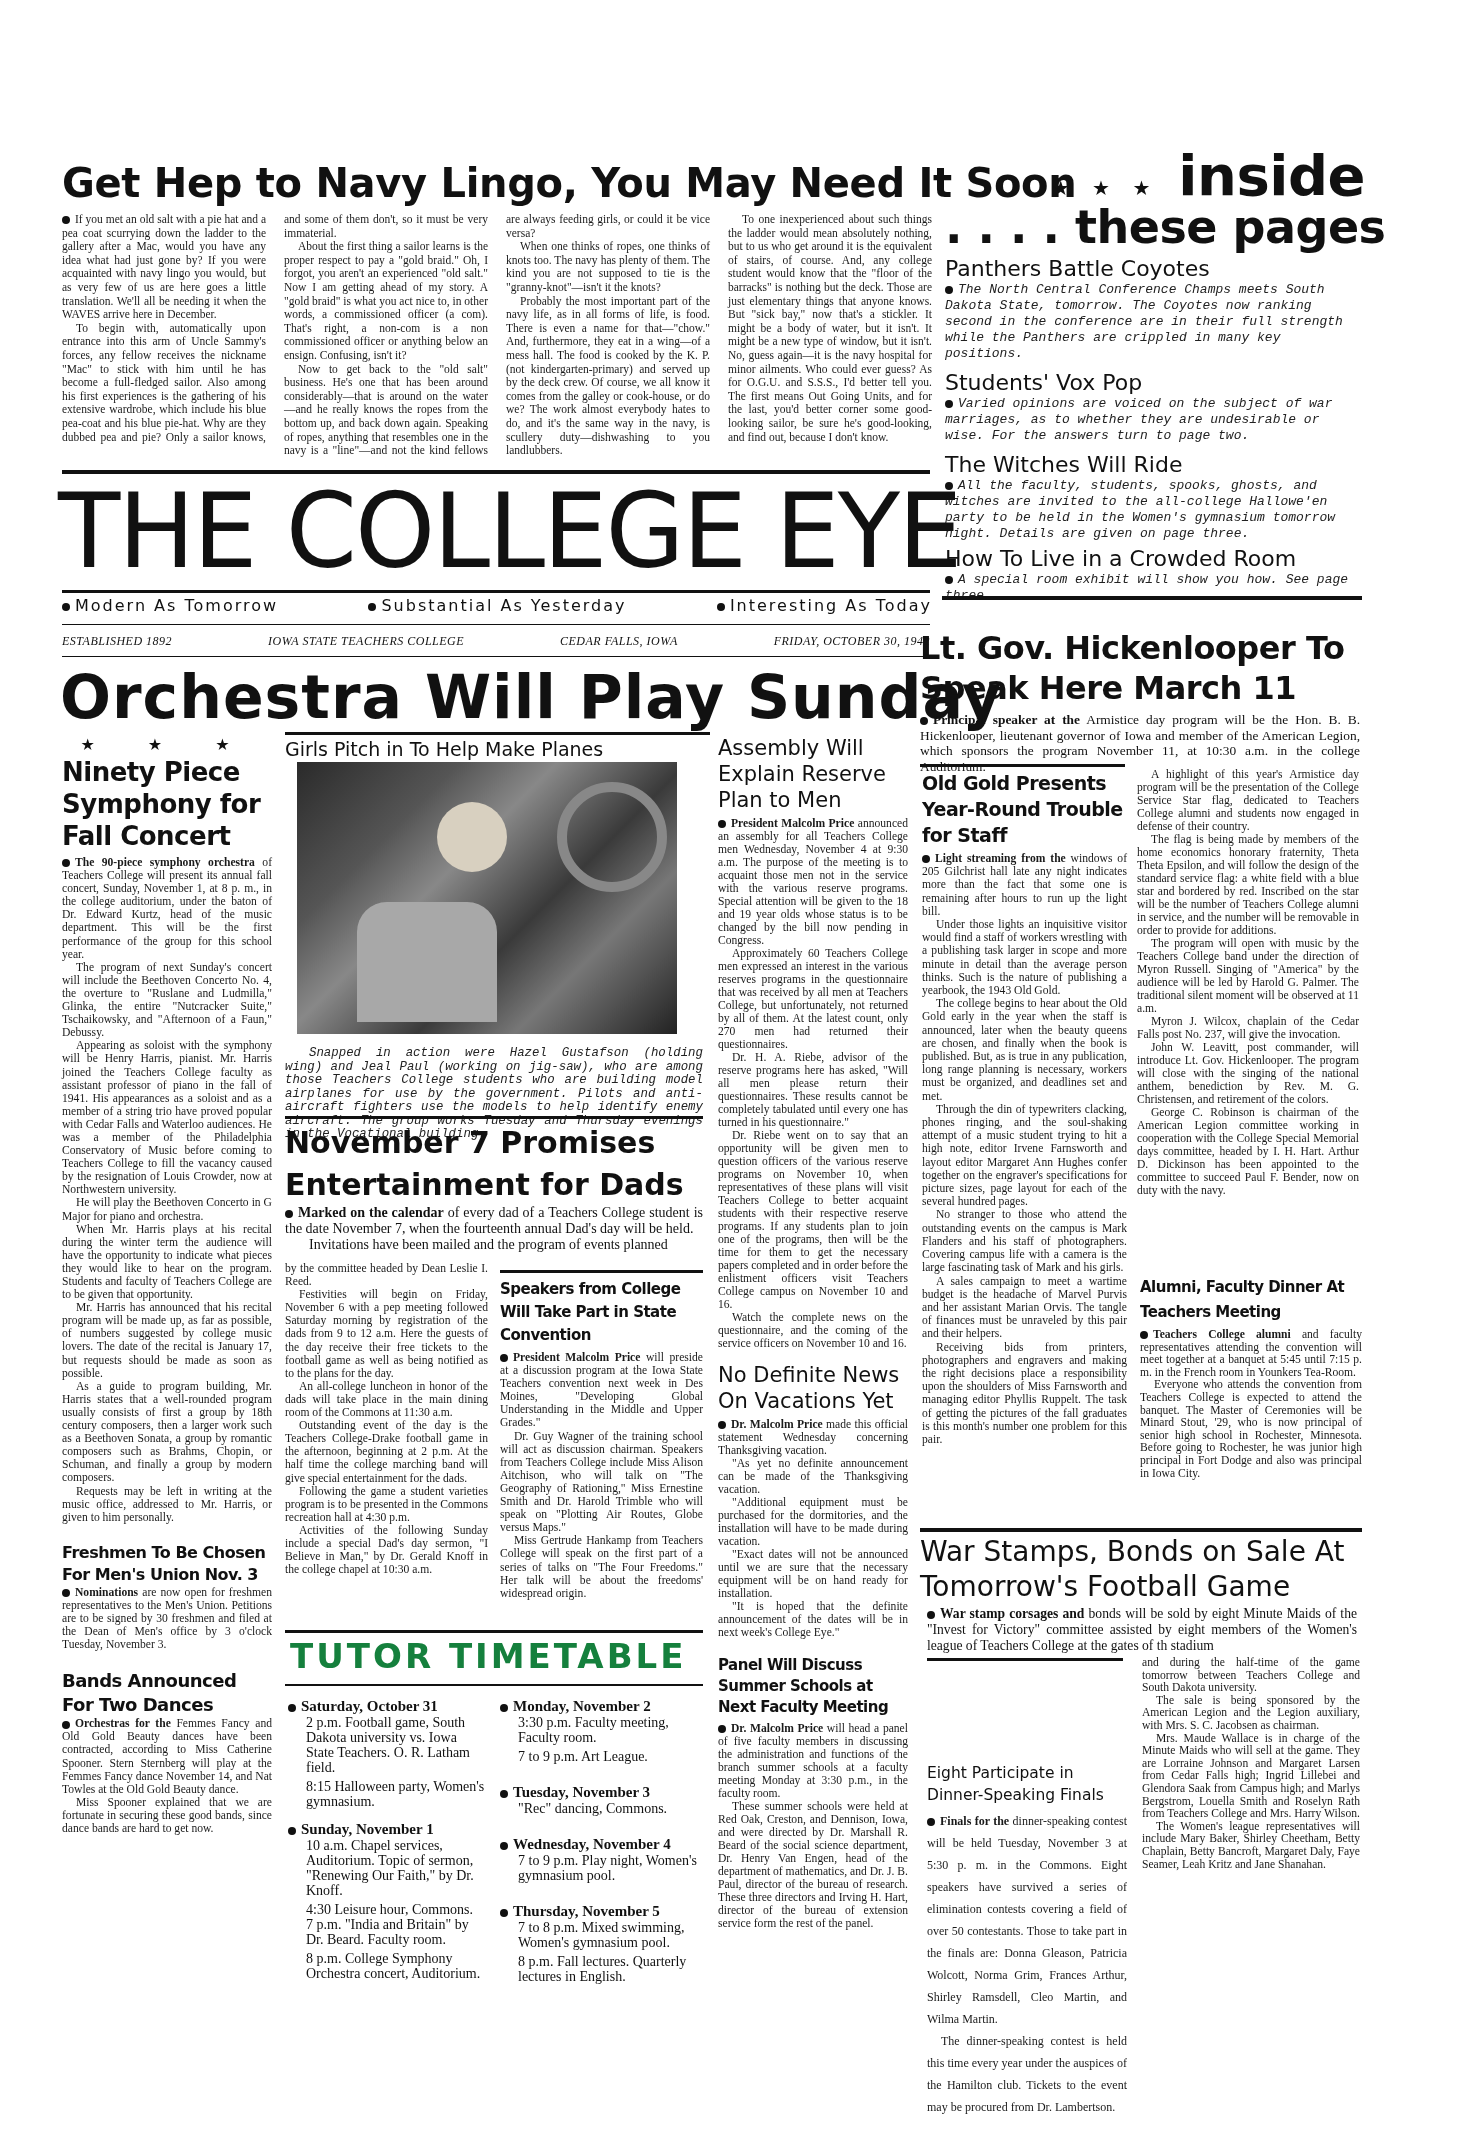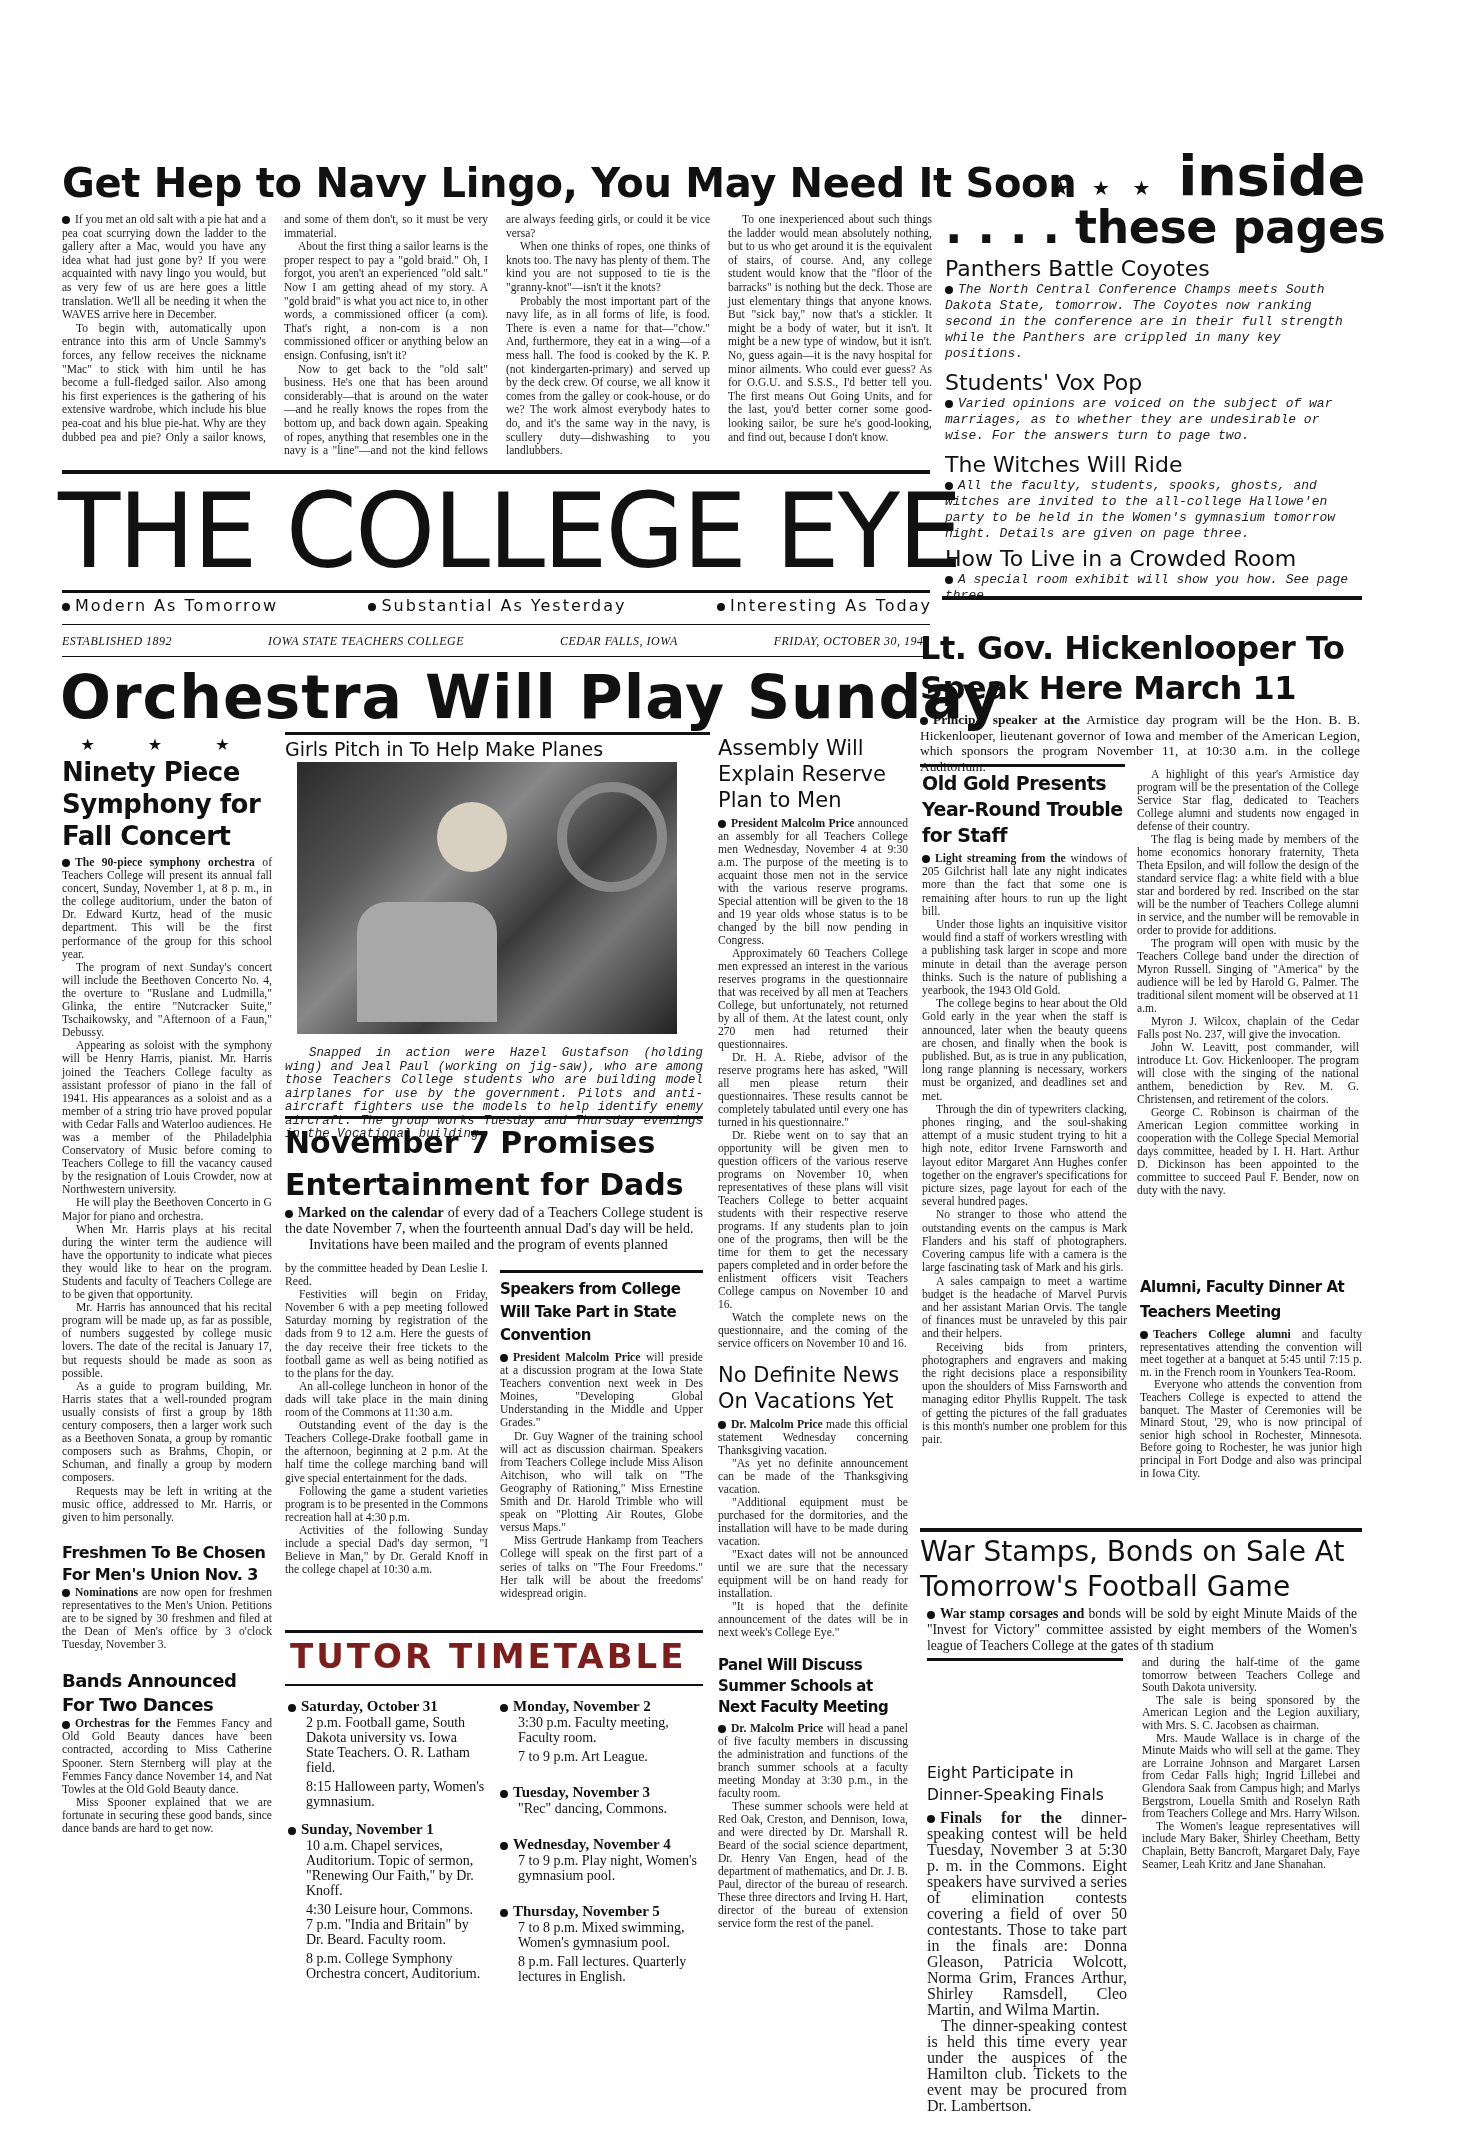--- a/index.html
+++ b/index.html
@@ -124,21 +124,21 @@
 <div class="abs" style="left:500px;top:1278px;width:203px">
   <div class="hd" style="font-size:15px;line-height:23px">Speakers from College Will Take Part in State Convention</div>
   <div class="body" style="font-size:11.6px;line-height:13.1px;margin-top:4px">
     <p class="first"><span class="dot"></span><b>President Malcolm Price</b> <span>will preside at a discussion program at the Iowa State Teachers convention next week in Des Moines, "Developing Global Understanding in the Middle and Upper Grades."</span></p>
     <p>Dr. Guy Wagner of the training school will act as discussion chairman. Speakers from Teachers College include Miss Alison Aitchison, who will talk on "The Geography of Rationing," Miss Ernestine Smith and Dr. Harold Trimble who will speak on "Plotting Air Routes, Globe versus Maps."</p>
     <p>Miss Gertrude Hankamp from Teachers College will speak on the first part of a series of talks on "The Four Freedoms." Her talk will be about the freedoms' widespread origin.</p>
   </div>
 </div>
 
 <div class="rule" style="left:285px;top:1630px;width:418px;height:3px"></div>
-<div class="abs hd" style="left:290px;top:1636px;font-size:34px;letter-spacing:3px;white-space:nowrap;color:#7f1d1d">TUTOR TIMETABLE</div>
+<div class="abs hd" style="left:290px;top:1636px;font-size:34px;letter-spacing:3px;white-space:nowrap;color:#15803d">TUTOR TIMETABLE</div>
 <div class="rule" style="left:285px;top:1684px;width:418px;height:2px"></div>
 <div class="abs" style="left:288px;top:1698px;width:200px">
   <div class="tt-item">
     <div class="tt-day"><span class="dot"></span><span>Saturday, October 31</span></div>
     <div class="tt-line">2 p.m. Football game, South Dakota university vs. Iowa State Teachers. O. R. Latham field.</div>
     <div class="tt-line" style="margin-top:4px">8:15 Halloween party, Women's gymnasium.</div>
   </div>
   <div class="tt-item">
     <div class="tt-day"><span class="dot"></span><span>Sunday, November 1</span></div>
     <div class="tt-line">10 a.m. Chapel services, Auditorium. Topic of sermon, "Renewing Our Faith," by Dr. Knoff.</div>
@@ -235,17 +235,17 @@
 <div class="abs body" style="left:1142px;top:1657px;width:218px;font-size:11.6px;line-height:12.6px">
   <p class="first">and during the half-time of the game tomorrow between Teachers College and South Dakota university.</p>
   <p>The sale is being sponsored by the American Legion and the Legion auxiliary, with Mrs. S. C. Jacobsen as chairman.</p>
   <p>Mrs. Maude Wallace is in charge of the Minute Maids who will sell at the game. They are Lorraine Johnson and Margaret Larsen from Cedar Falls high; Ingrid Lillebei and Glendora Saak from Campus high; and Marlys Bergstrom, Louella Smith and Roselyn Rath from Teachers College and Mrs. Harry Wilson.</p>
   <p>The Women's league representatives will include Mary Baker, Shirley Cheetham, Betty Chaplain, Betty Bancroft, Margaret Daly, Faye Seamer, Leah Kritz and Jane Shanahan.</p>
 </div>
 
 <div class="rule" style="left:927px;top:1658px;width:196px;height:3px"></div>
 <div class="abs" style="left:927px;top:1762px;width:200px">
   <div class="hdl" style="font-size:15.5px;line-height:22px;margin-bottom:4px">Eight Participate in Dinner-Speaking Finals</div>
-  <div class="body" style="font-size:16px;line-height:16px">
+  <div class="body" style="font-size:12px;line-height:22px">
     <p class="first"><span class="dot"></span><b>Finals for the</b> <span>dinner-speaking contest will be held Tuesday, November 3 at 5:30 p. m. in the Commons. Eight speakers have survived a series of elimination contests covering a field of over 50 contestants. Those to take part in the finals are: Donna Gleason, Patricia Wolcott, Norma Grim, Frances Arthur, Shirley Ramsdell, Cleo Martin, and Wilma Martin.</span></p>
     <p>The dinner-speaking contest is held this time every year under the auspices of the Hamilton club. Tickets to the event may be procured from Dr. Lambertson.</p>
   </div>
 </div>
 
 </body></html>

